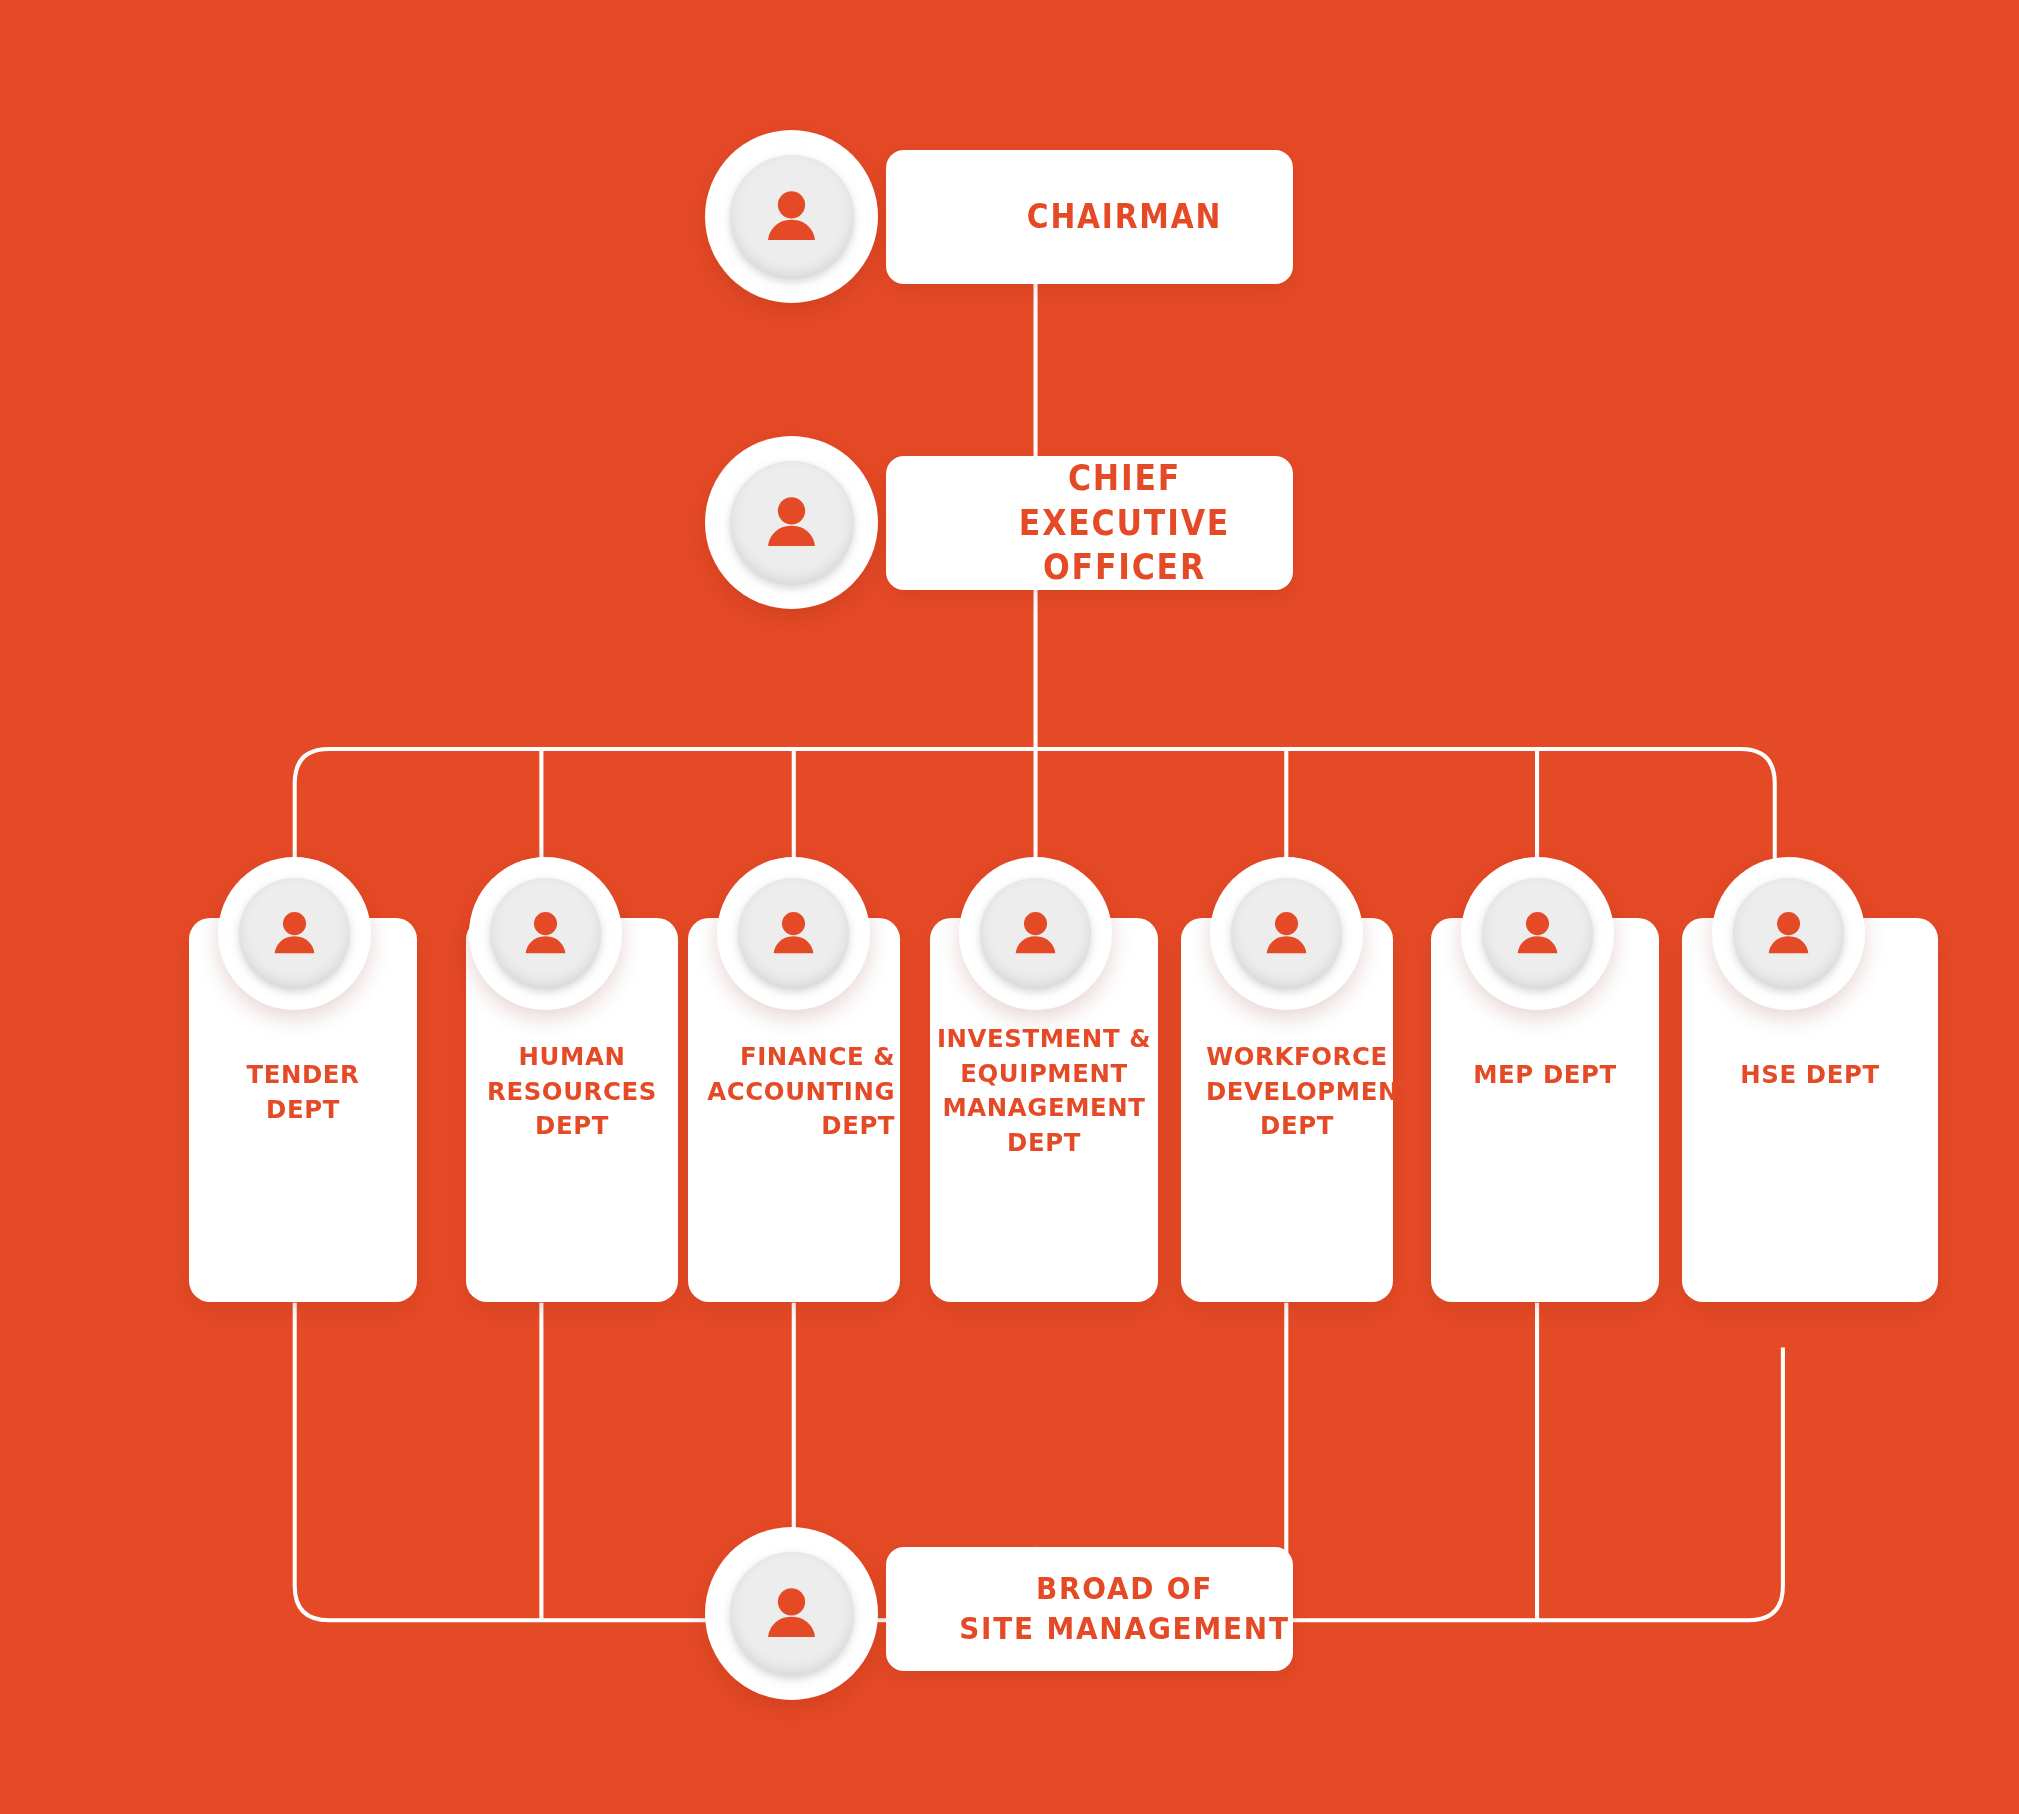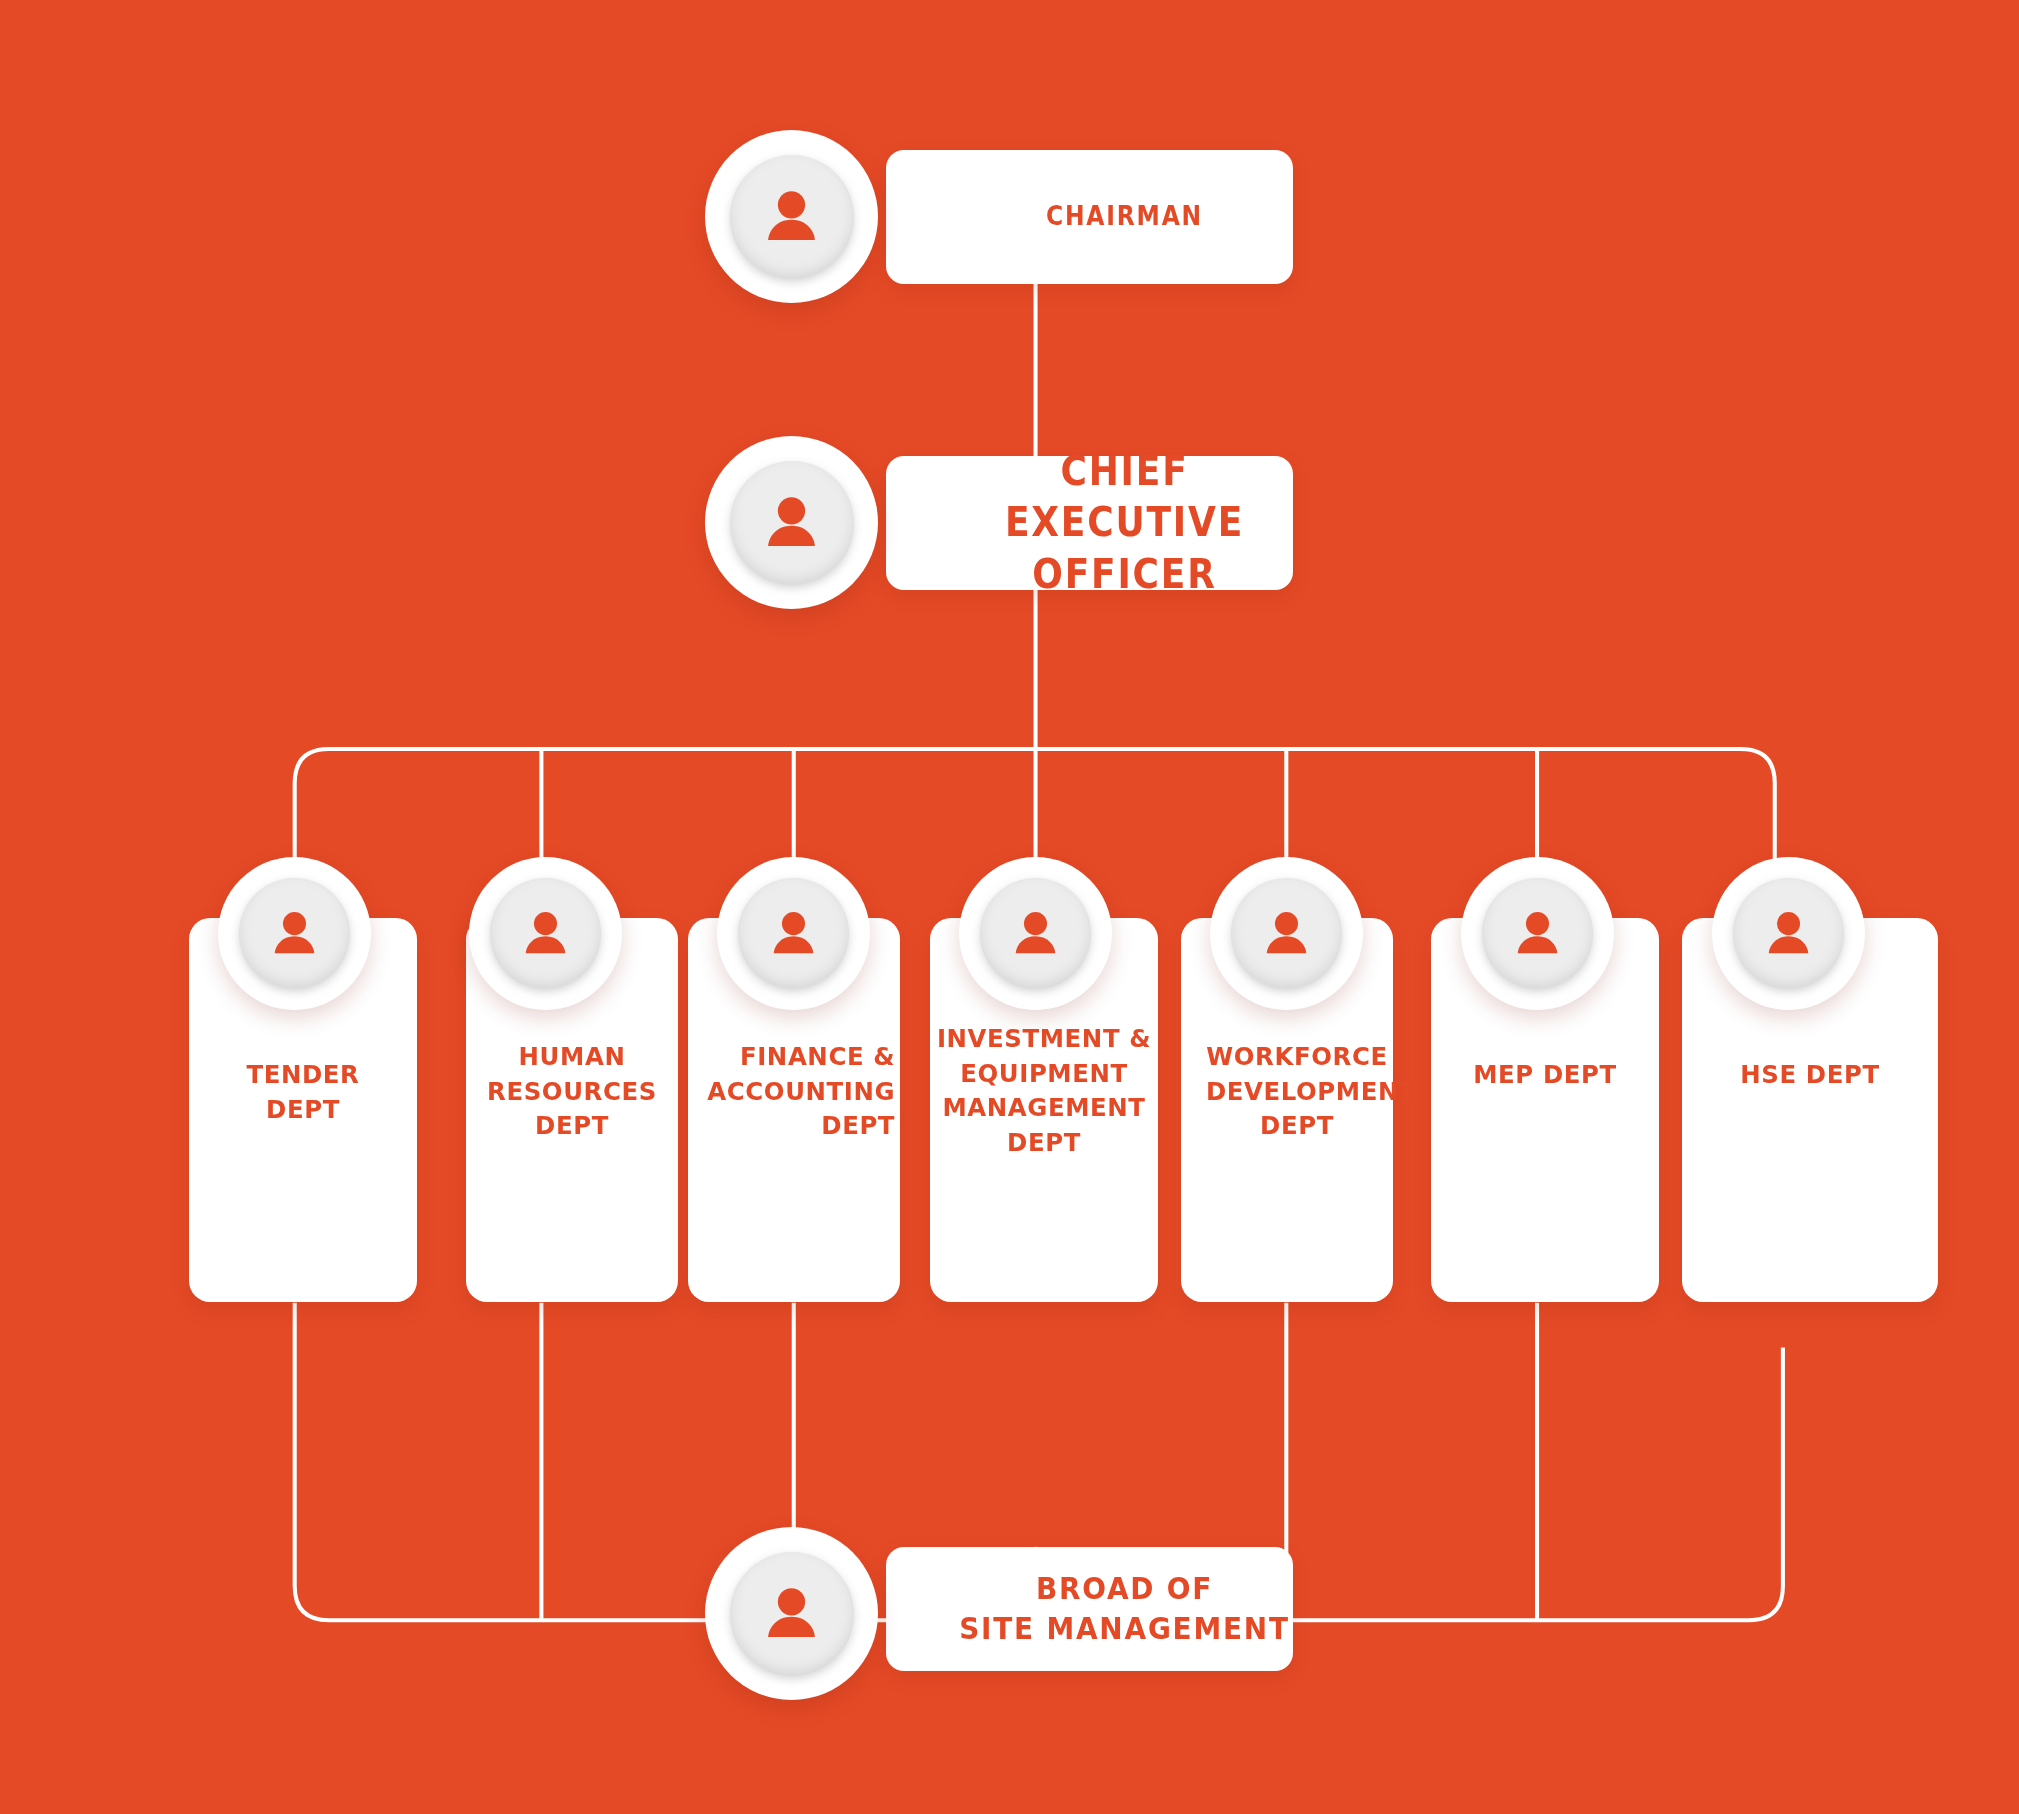--- a/index.html
+++ b/index.html
@@ -120,35 +120,35 @@
       <path d="M665 1600 L665 1990"></path>
       <path d="M975 1600 L975 1990"></path>
       <path d="M1580 1600 L1580 1990"></path>
       <path d="M1888 1600 L1888 1990"></path>
       <path d="M1272 1900 L1272 1990"></path>
     </g>
   </svg>
 
   <div class="exec-node">
     <div class="exec-card" style="left:886px; top:150px; width:407px; height:134px;">
-      <span class="exec-label" style="font-size:26px; padding-left:70px;">CHAIRMAN</span>
+      <span class="exec-label" style="font-size:33px; padding-left:70px;">CHAIRMAN</span>
     </div>
     <div class="avatar" style="left:705px; top:130px; width:173px; height:173px;">
       <div class="avatar-inner" style="width:124px; height:124px;">
         <svg class="person-svg" width="65" height="65" viewBox="0 0 100 100">
           <circle cx="50" cy="32" r="21" fill="#E54A26"></circle>
           <path d="M50 55 C27 55 15 72 14 86 L86 86 C85 72 73 55 50 55 Z" fill="#E54A26"></path>
         </svg>
       </div>
     </div>
   </div>
 
   <div class="exec-node">
     <div class="exec-card" style="left:886px; top:456px; width:407px; height:134px;">
-      <span class="exec-label" style="font-size:40px; padding-left:70px;">CHIEF EXECUTIVE
+      <span class="exec-label" style="font-size:35px; padding-left:70px;">CHIEF EXECUTIVE
 OFFICER</span>
     </div>
     <div class="avatar" style="left:705px; top:436px; width:173px; height:173px;">
       <div class="avatar-inner" style="width:124px; height:124px;">
         <svg class="person-svg" width="65" height="65" viewBox="0 0 100 100">
           <circle cx="50" cy="32" r="21" fill="#E54A26"></circle>
           <path d="M50 55 C27 55 15 72 14 86 L86 86 C85 72 73 55 50 55 Z" fill="#E54A26"></path>
         </svg>
       </div>
     </div>

